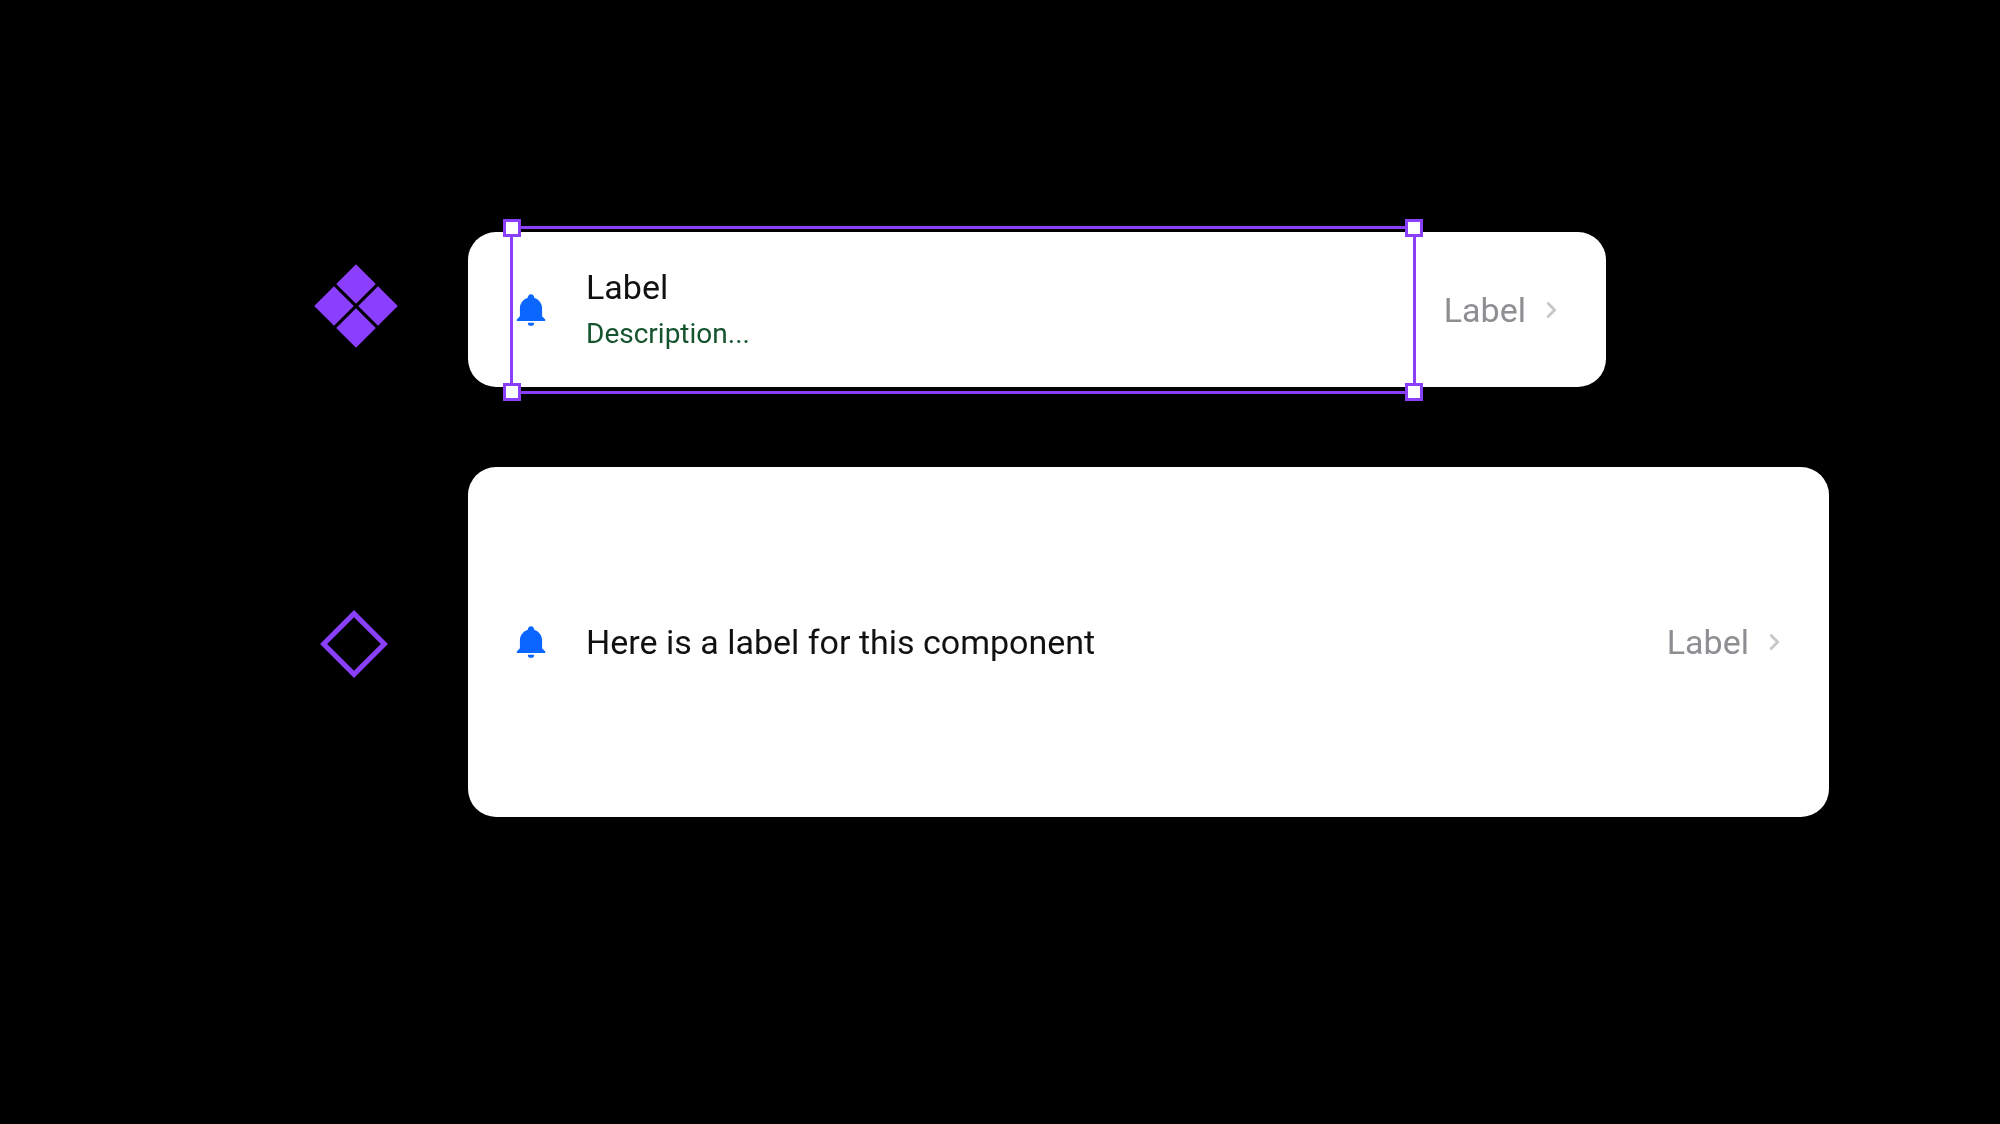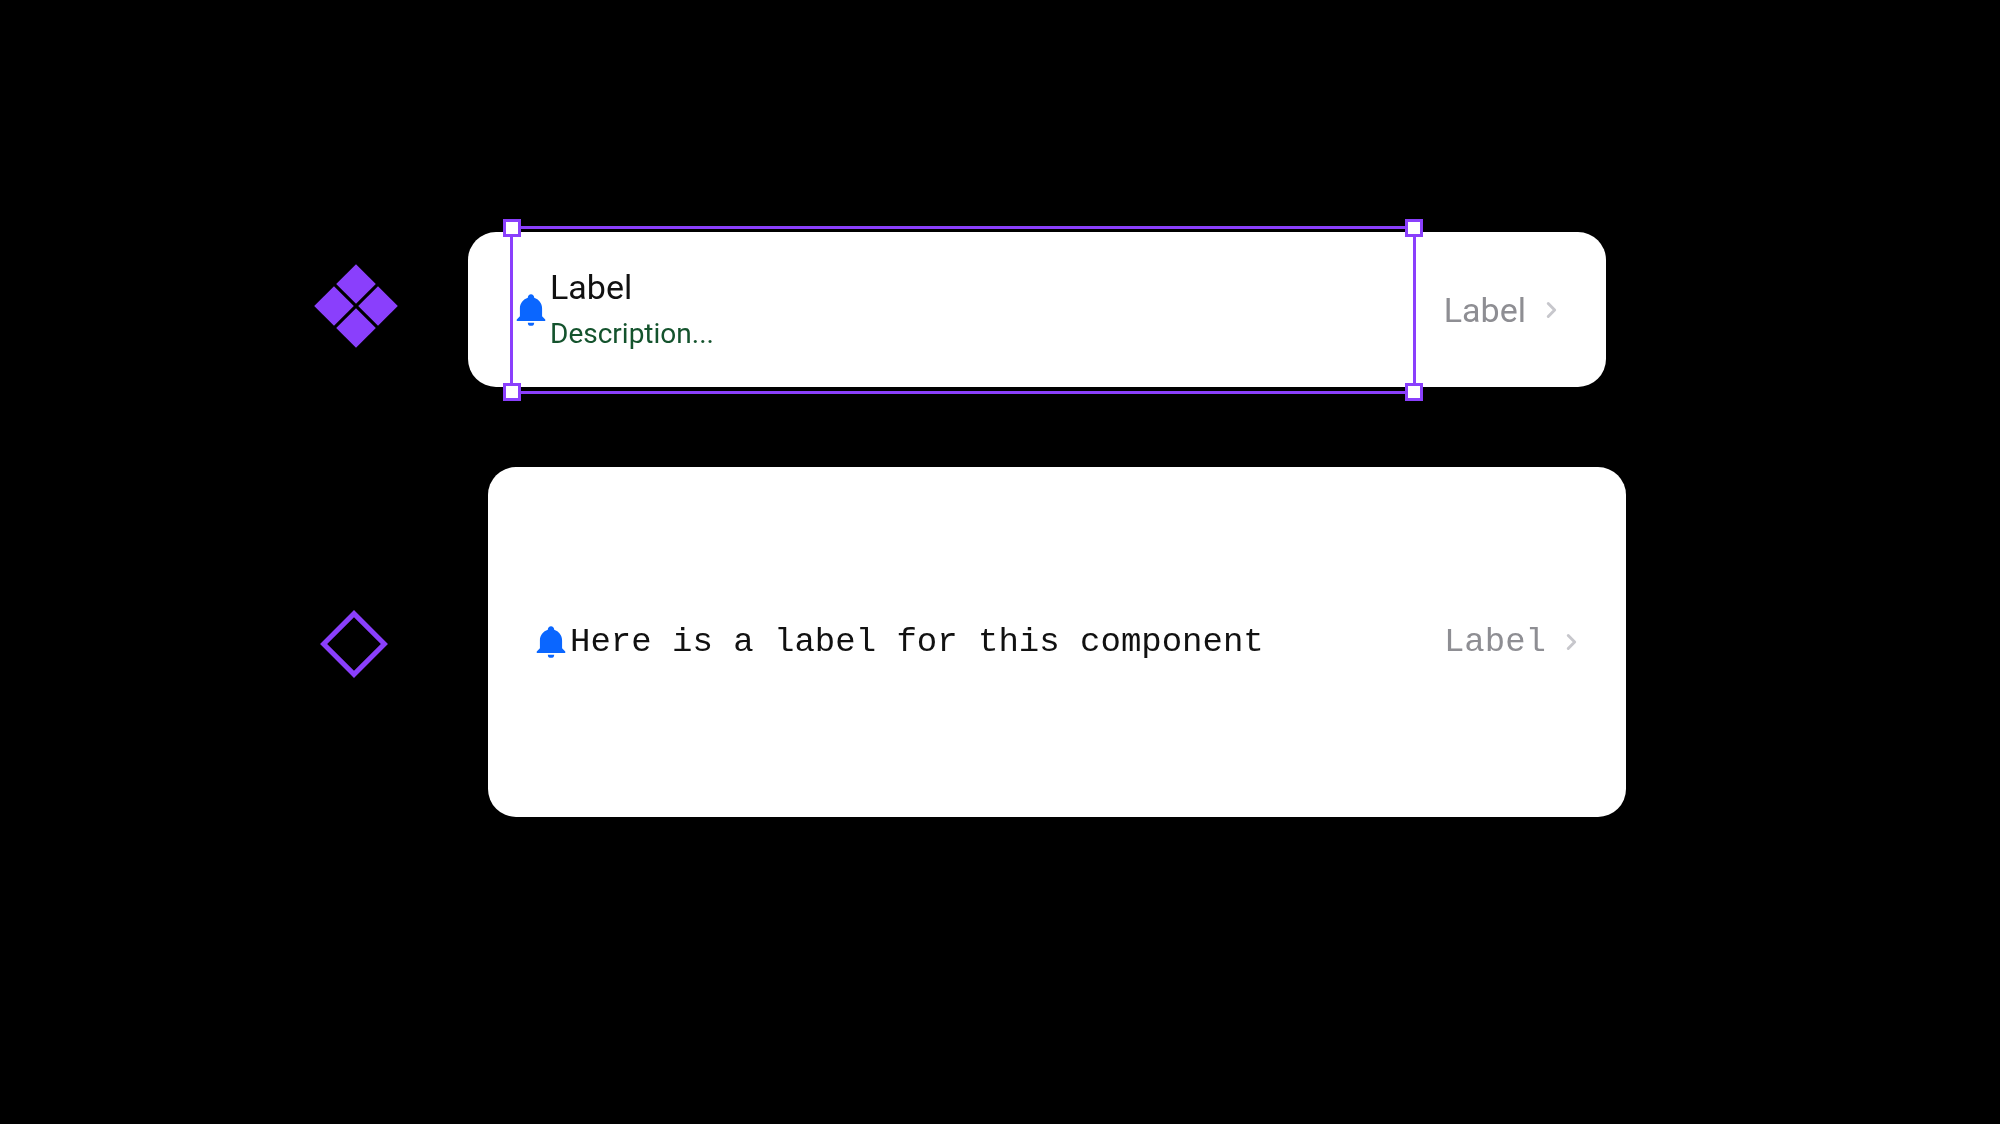--- a/index.html
+++ b/index.html
@@ -56,33 +56,33 @@
     }
 
     
     .card {
       position: absolute;
       background: #fff;
       border-radius: 28px;
       display: flex;
       align-items: center;
       padding: 32px 44px;
+      gap: 36px;
     }
     .card-1 {
       top: 232px;
       left: 468px;
       width: 1138px;
       height: 155px;
     }
     .card-2 {
       top: 467px;
-      left: 488px;
-      width: 1138px;
+      left: 468px;
+      width: 1361px;
       height: 350px;
-      font-family: Liberation Mono, monospace;
     }
 
     .bell-icon {
       flex-shrink: 0;
       width: 38px;
       height: 42px;
       display: flex;
       align-items: center;
       justify-content: center;
     }

